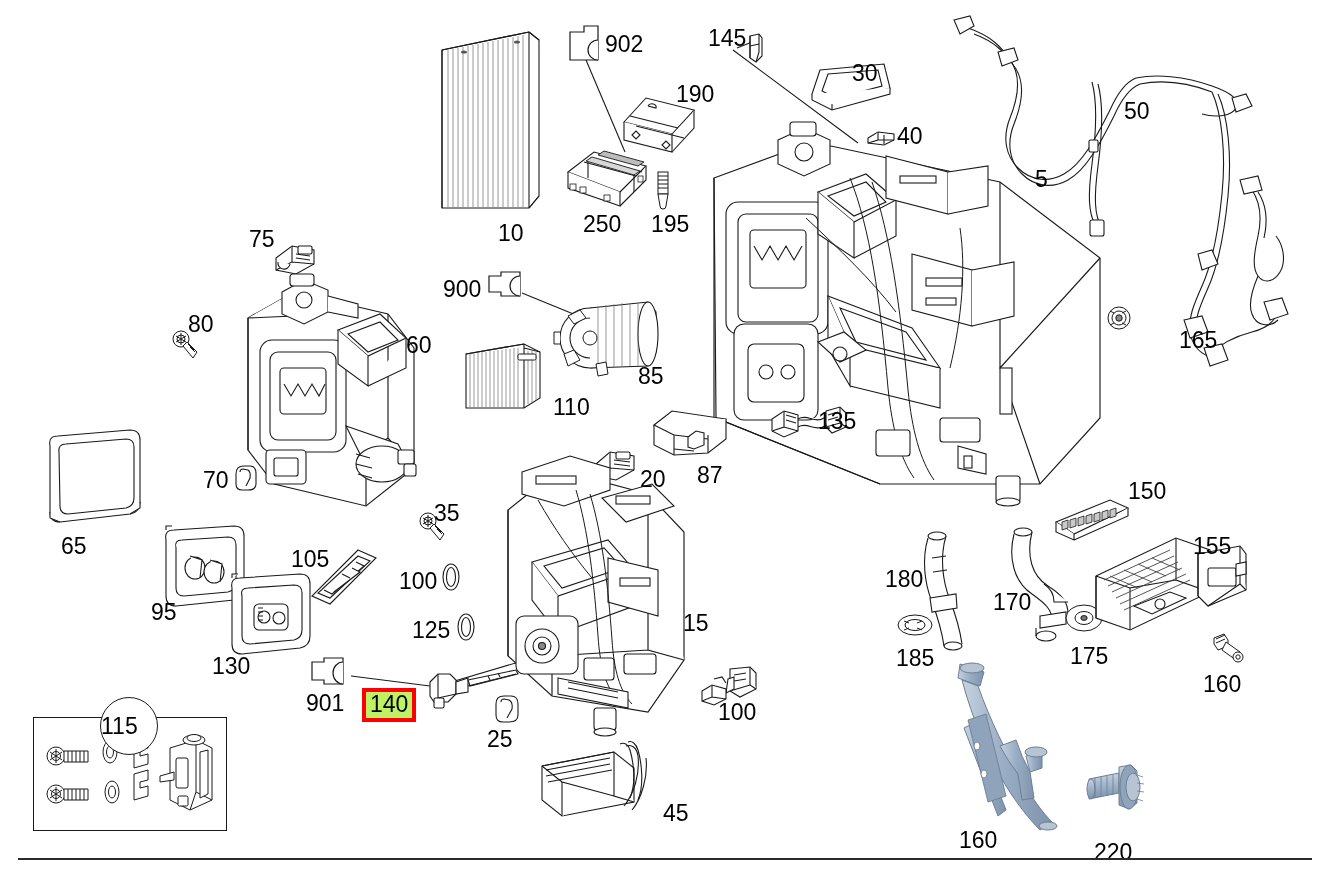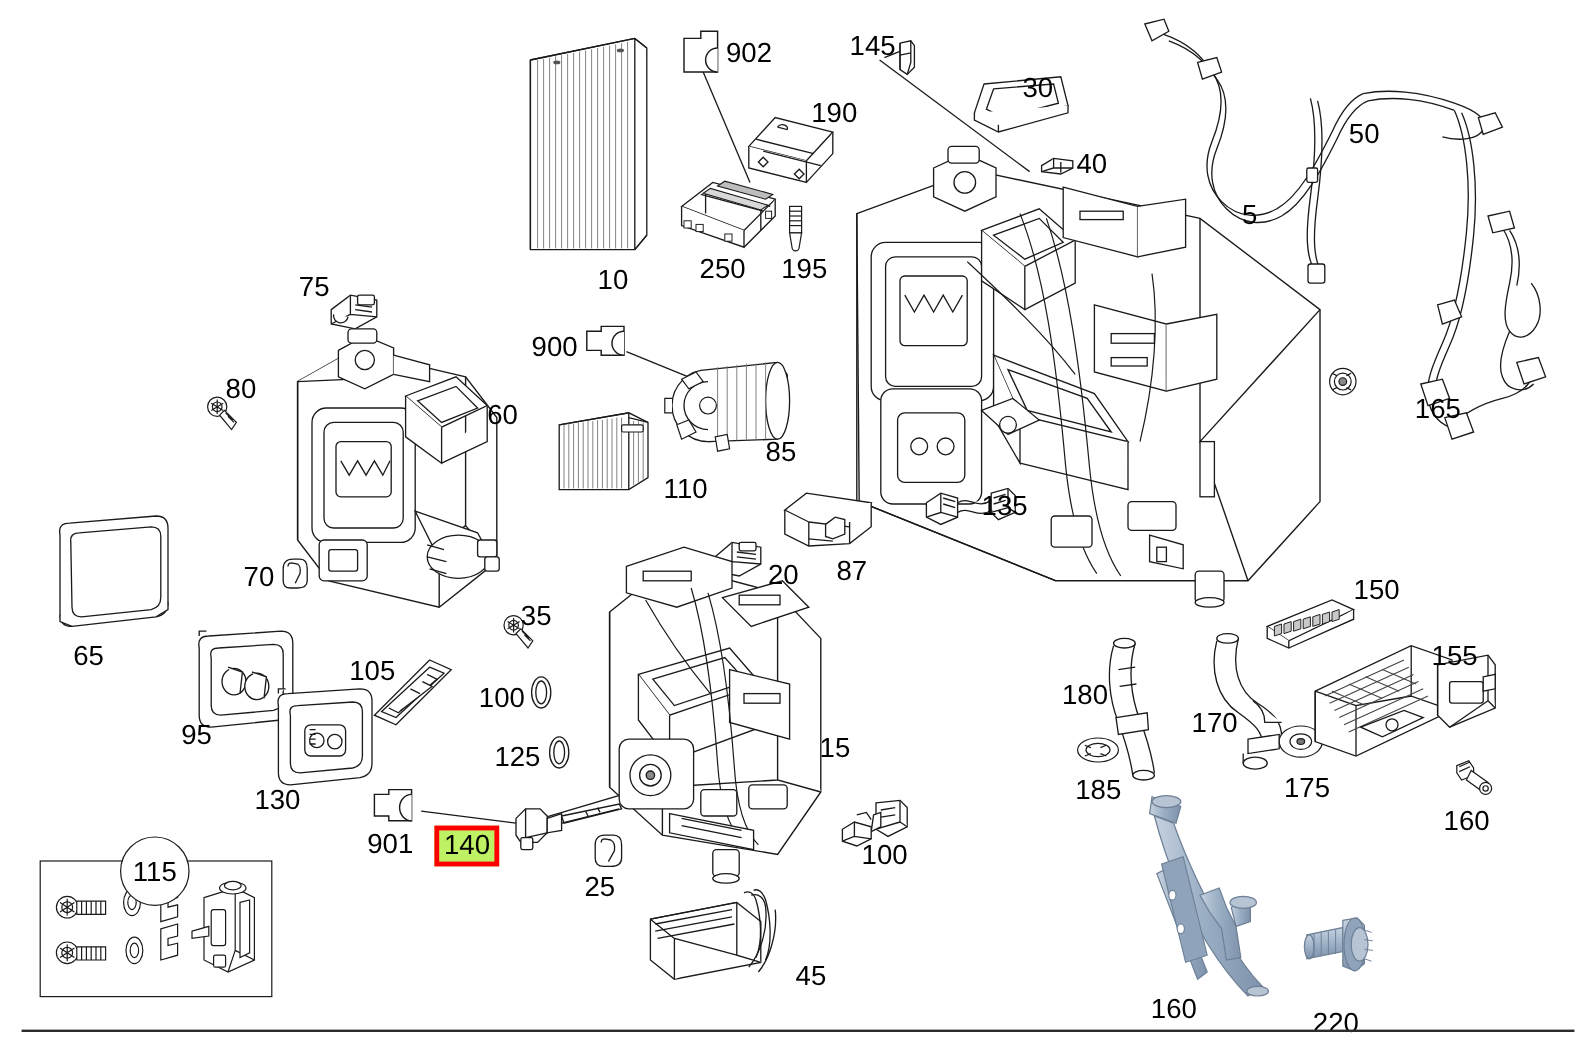--- a/index.html
+++ b/index.html
@@ -3,21 +3,21 @@
 <meta charset="utf-8">
 <style>
   html,body{margin:0;padding:0;background:#ffffff;}
   body{width:1326px;height:881px;font-family:"Liberation Sans",sans-serif;overflow:hidden;}
   #canvas{position:relative;width:1326px;height:881px;background:#fff;}
   .label{position:absolute;font-family:"Liberation Sans",sans-serif;font-size:23px;font-weight:400;color:#000;line-height:1;white-space:nowrap;letter-spacing:0px;}
   .label.hl{border:4px solid #FF0000;padding:1px 4px 2px 4px;background:#bef264;}
   .part{position:absolute;}
   .part svg{display:block;overflow:visible;}
   .inset{position:absolute;border:1.4px solid #1a1a1a;background:#fff;}
-  .insetcircle{position:absolute;border:1.4px solid #1a1a1a;border-radius:50%;background:#fff;display:flex;align-items:center;justify-content:center;}
+  .insetcircle{position:absolute;border:1.4px solid #1a1a1a;border-radius:50%;background:#fff;display:flex;align-items:center;}
   .insetcircle span{font-size:23px;color:#000;}
   .footrule{position:absolute;left:18px;width:1294px;height:0;border-top:2.2px solid #2b2b2b;}
   .leader{position:absolute;left:0;top:0;width:1326px;height:881px;pointer-events:none;}
 </style>
 </head>
 <body>
 
 <div id="canvas">
 
   <svg class="leader" viewBox="0 0 1326 881">

